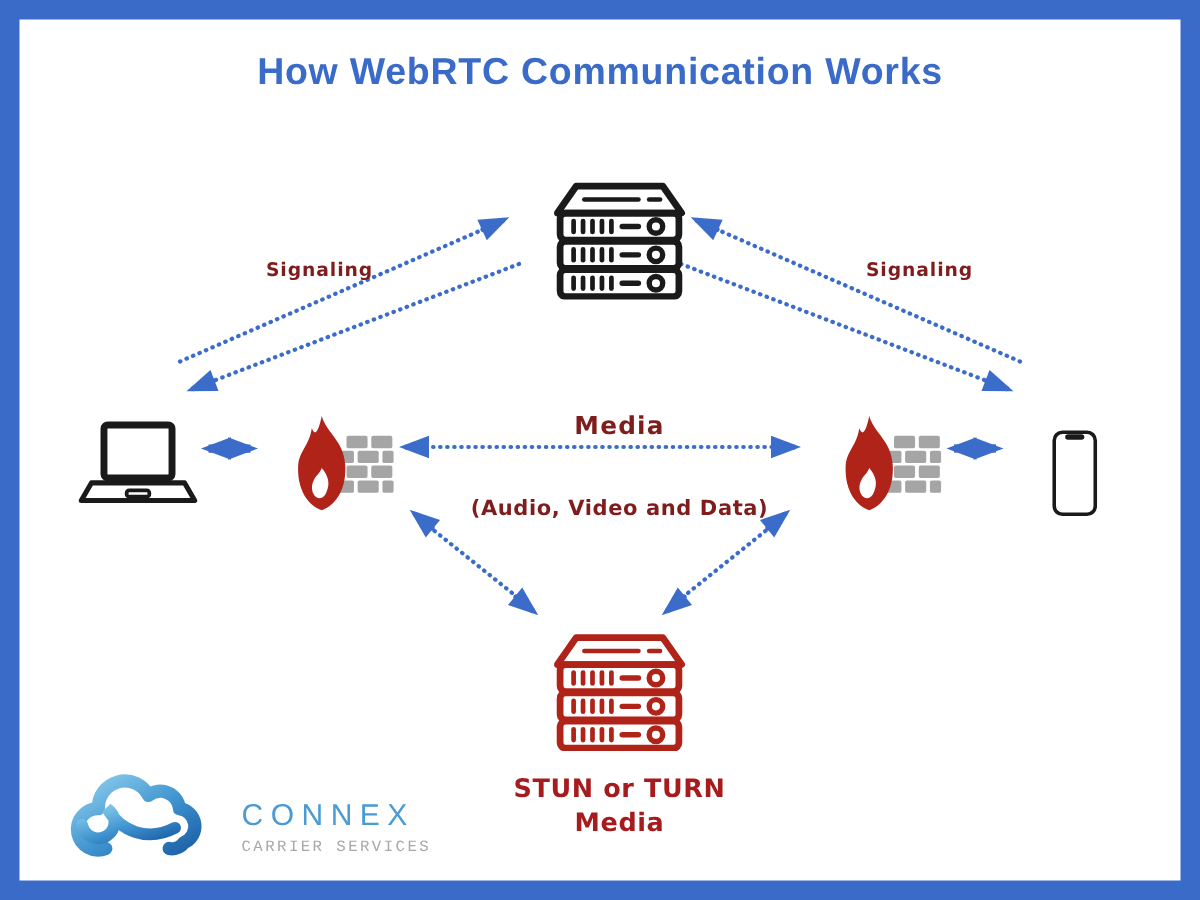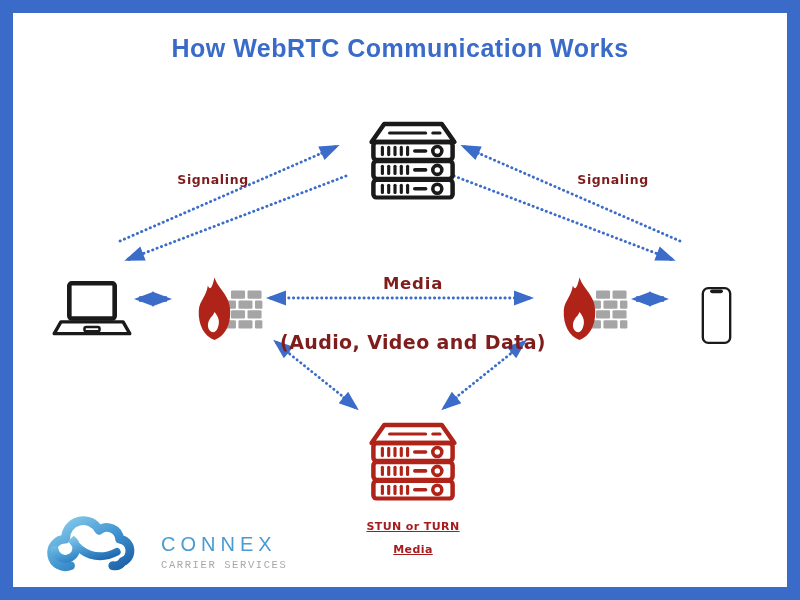--- a/index.html
+++ b/index.html
@@ -24,22 +24,22 @@
     position:absolute;
     font-family:"DejaVu Sans", sans-serif;
     font-weight:bold;
     color:#7f1d1d;
     text-align:center;
   }
   .lbl-signaling{width:110px;font-size:12.5px;letter-spacing:0.6px;}
   #sig-left{left:145px;top:159px;}
   #sig-right{left:545px;top:159px;}
   #media-lbl{left:325px;top:261px;width:150px;font-size:16.5px;letter-spacing:0.8px;}
-  #media-sub{left:255px;top:318px;width:290px;font-size:19px;letter-spacing:0.4px;}
-  #stun-lbl{left:300px;top:502px;width:200px;font-size:11px;line-height:23px;color:#a61b1e;letter-spacing:0.4px;text-decoration:underline;}
+  #media-sub{left:255px;top:318px;width:290px;font-size:14px;letter-spacing:0.4px;}
+  #stun-lbl{left:300px;top:502px;width:200px;font-size:17px;line-height:23px;color:#a61b1e;letter-spacing:0.4px;}
   .icon{position:absolute;}
   .icon svg{display:block;width:100%;height:100%;}
   #top-server{left:355px;top:107px;width:90px;height:80px;}
   #bottom-server{left:355px;top:408px;width:90px;height:80px;}
   #laptop{left:37px;top:266px;width:84px;height:64px;}
   #phone{left:688px;top:271px;width:31px;height:63px;}
   #fw-left{left:180px;top:258px;width:76px;height:82px;}
   #fw-right{left:545px;top:258px;width:76px;height:82px;}
   .arrows{position:absolute;left:0;top:0;width:774px;height:574px;pointer-events:none;}
   .logo{position:absolute;left:28px;top:498px;display:flex;align-items:center;}

